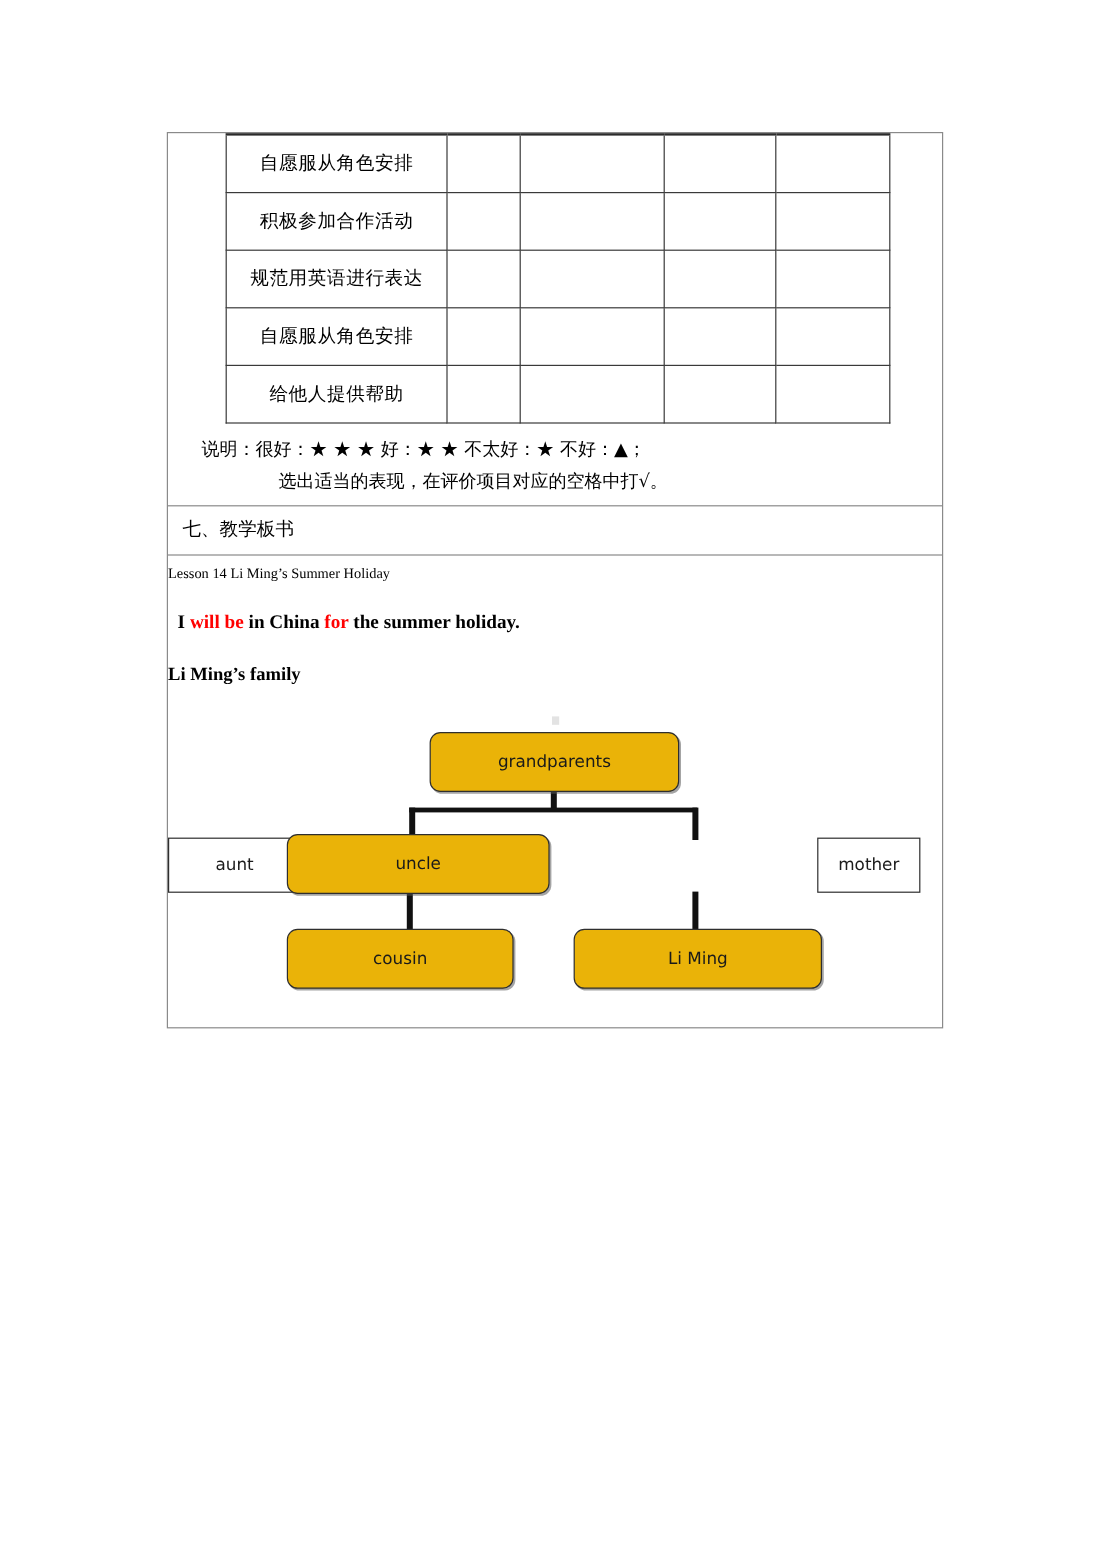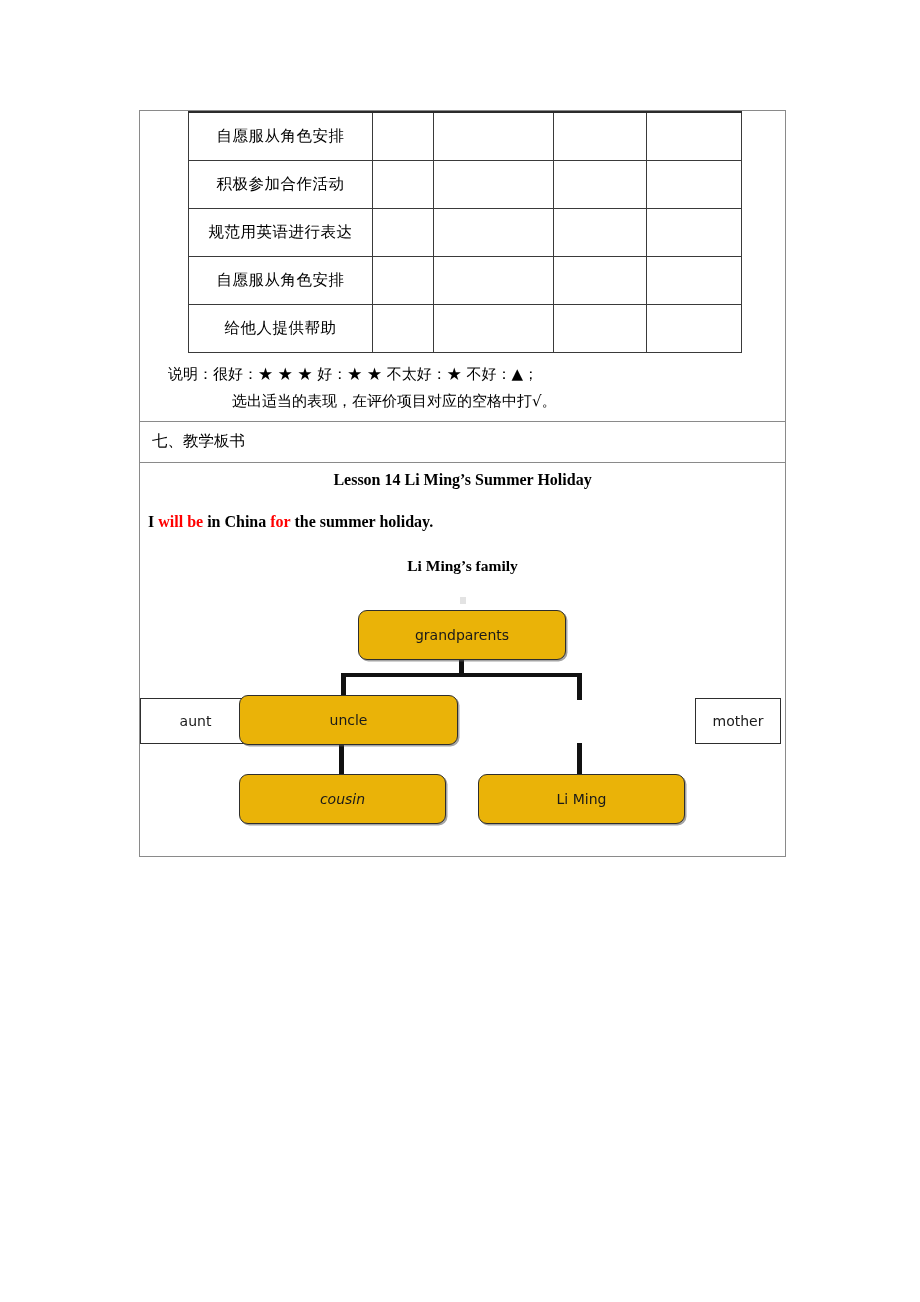--- a/index.html
+++ b/index.html
@@ -89,35 +89,34 @@
     font-size: 15.5px;
   }
 
   
   .board-cell {
     position: relative;
     height: 393px;
     padding: 0;
   }
   .board-title {
-    text-align: center;
-    font-weight: bold;
-    font-size: 16px;
+    font-weight: normal;
+    font-size: 12px;
     padding-top: 8px;
     font-family: "Liberation Serif", "DejaVu Serif", serif;
   }
   .board-sentence {
     font-weight: bold;
     font-size: 16px;
     padding: 24px 0 0 8px;
     font-family: "Liberation Serif", "DejaVu Serif", serif;
   }
   .hl { color: #ff0000; }
   .board-subtitle {
-    text-align: center;
+    text-align: left;
     font-weight: bold;
     font-size: 15.5px;
     padding-top: 26px;
     font-family: "Liberation Serif", "DejaVu Serif", serif;
   }
 
   
   #family-tree {
     position: absolute;
     left: 0;
@@ -241,25 +240,25 @@
 
       <div class="node plain" style="left:0px; top:95px; width:111px; height:46px;">
         <span>aunt</span>
       </div>
 
       <div class="node filled" style="left:99px; top:92px; width:219px; height:50px;">
         <span>uncle</span>
       </div>
 
 
-      <div class="node plain" style="left:555px; top:95px; width:86px; height:46px;">
+      <div class="node plain" style="left:541px; top:95px; width:86px; height:46px;">
         <span>mother</span>
       </div>
 
-      <div class="node filled" style="left:99px; top:171px; width:207px; height:50px;font-style:italic;">
+      <div class="node filled" style="left:99px; top:171px; width:189px; height:50px;">
         <span>cousin</span>
       </div>
 
       <div class="node filled" style="left:338px; top:171px; width:207px; height:50px;">
         <span>Li Ming</span>
       </div>
 
     </div>
   </div>
 </div>

